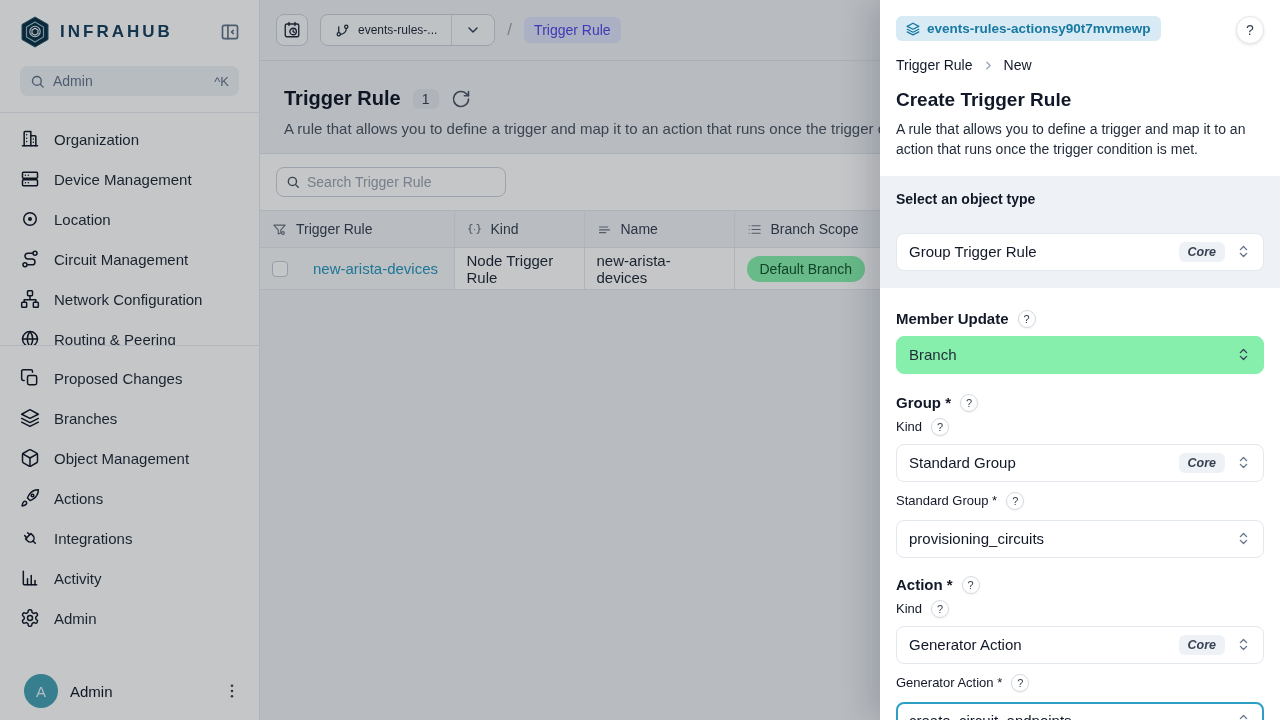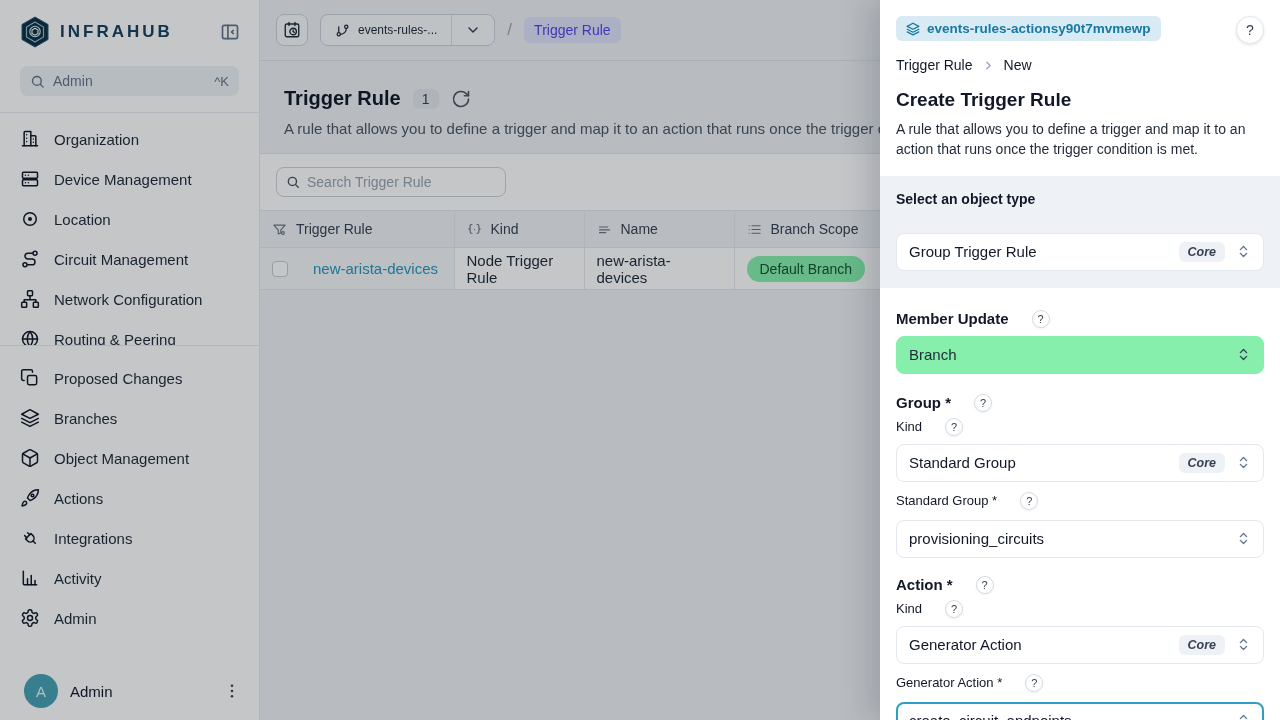--- a/index.html
+++ b/index.html
@@ -69,21 +69,21 @@
   .d-desc { margin-top:8px; font-size:14px; color:#1f2937; line-height:1.45; }
   .gray-section { margin:16px -16px 0; background:#eef2f6; padding:15px 16px 17px; }
   .sec-label { font-size:14px; font-weight:600; color:#111827; margin-bottom:26px; }
   .control { height:38px; background:#fff; border:1px solid #e3e8ee; border-radius:8px; display:flex; align-items:center; justify-content:space-between; padding:0 12px; font-size:15px; color:#111827; cursor:pointer; }
   .control .c-right { display:flex; align-items:center; gap:11px;font-style:italic; }
   .core-badge { background:#eef2f6; border-radius:6px; padding:3px 9px; font-size:12.5px; font-weight:700; color:#374151; }
   .updown { color:#64748b; display:flex; }
   .control.green { background:#86efac; border-color:#86efac; color:#1f2937; }
   .control.green .updown { color:#334155; }
   .control.focused { border:2px solid #2d9fc4; padding:0 11px; }
-  .lbl-row { display:flex; align-items:center; gap:23px; }
+  .lbl-row { display:flex; align-items:center; gap:9px; }
   .lbl { font-size:15px; font-weight:600; color:#111827; }
   .sublbl { font-size:13px; font-weight:400; color:#111827; }
   .qmark { width:18px; height:18px; border-radius:50%; border:1px solid #d6dbe1; background:#fff; box-shadow:0 1px 2px rgba(15,23,42,.06); font-size:11px; color:#374151; display:flex; align-items:center; justify-content:center; cursor:pointer; flex:none; }
   .mt22{margin-top:22px;} .mt20{margin-top:20px;} .mt18{margin-top:18px;} .mt10{margin-top:10px;} .mt8{margin-top:8px;} .mt6{margin-top:6px;}
 </style>
 </head>
 <body>
 
 <div class="app">
 

